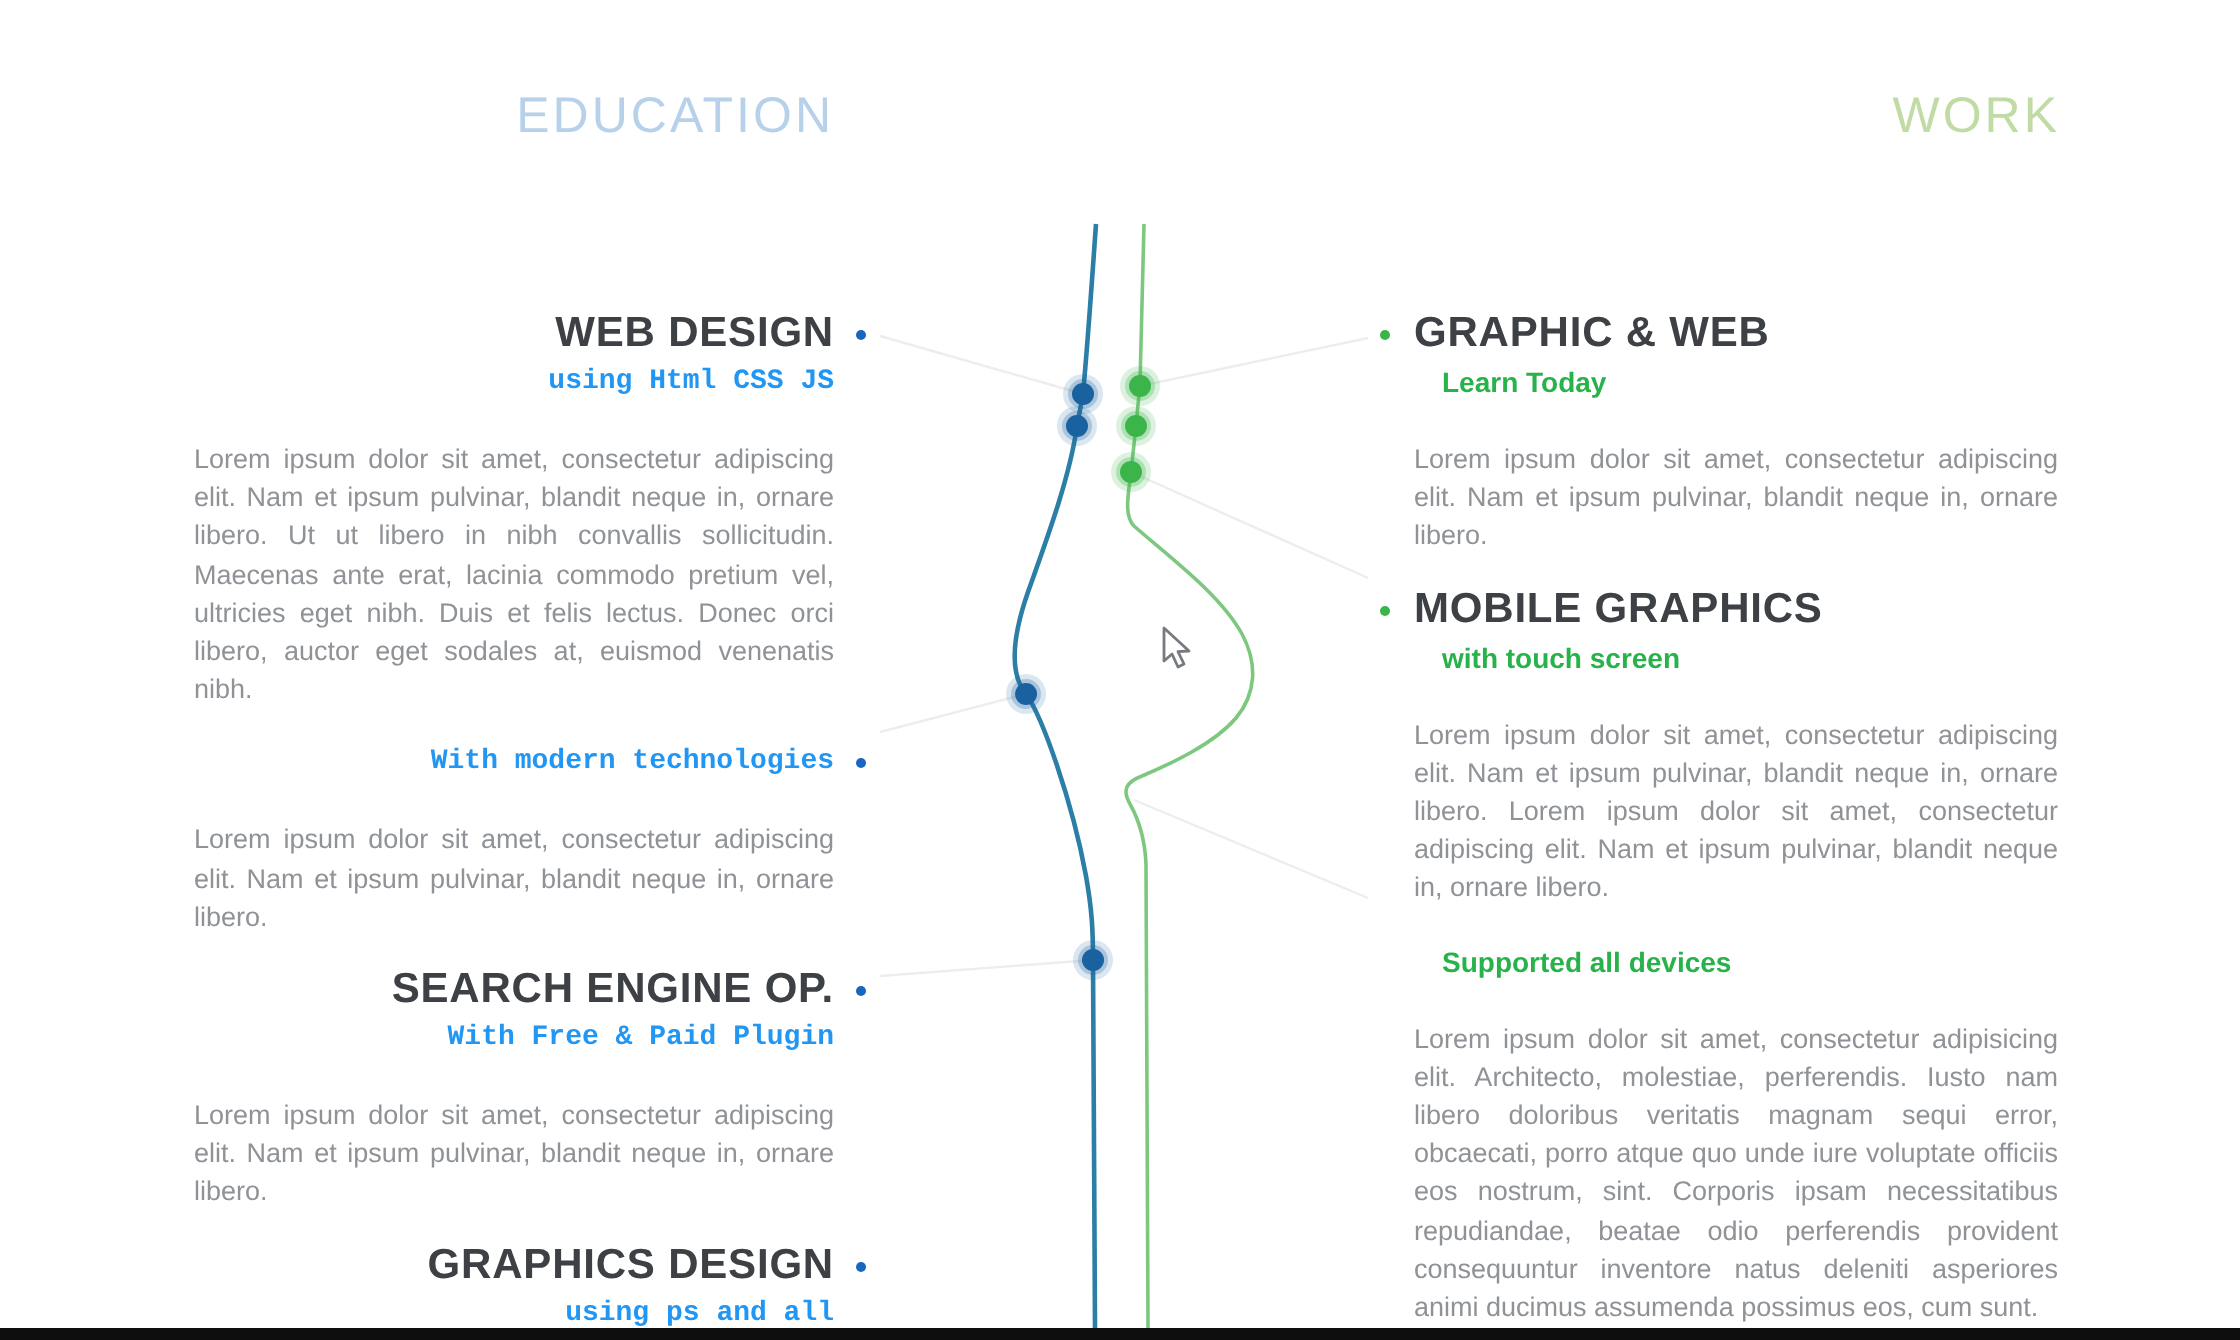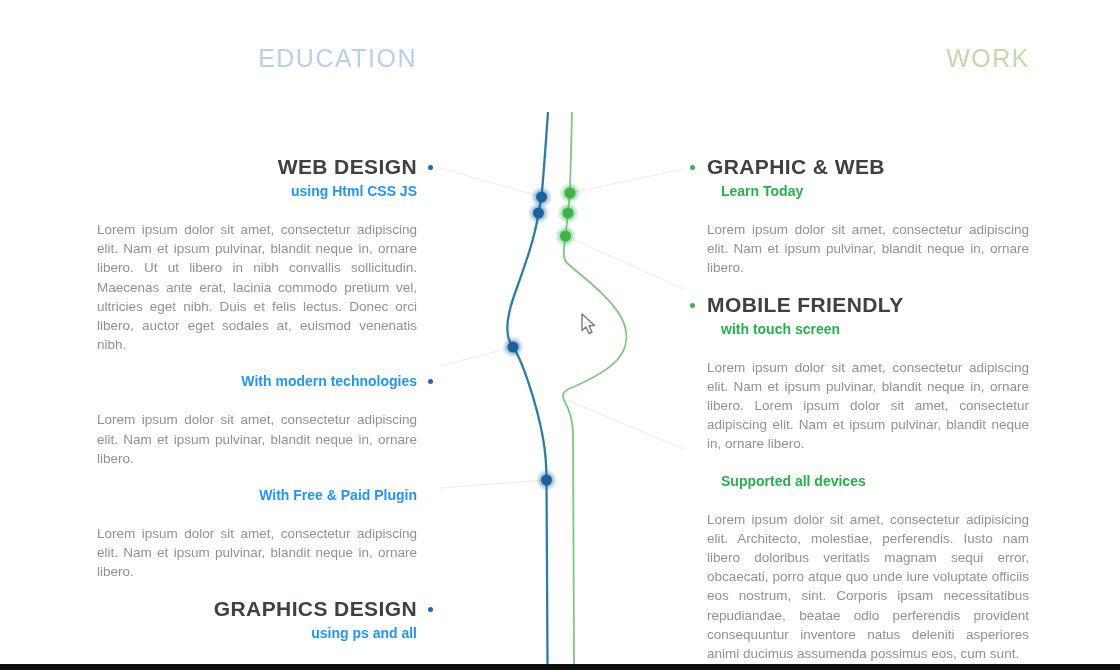--- a/index.html
+++ b/index.html
@@ -26,21 +26,21 @@
     letter-spacing:0.4px;line-height:20px;display:inline-block;
   }
   .bullet{
     position:absolute;top:8px;width:5px;height:5px;border-radius:50%;
   }
   #edu-col .bullet{right:-16px;background:#1966c0;}
   #work-col .bullet{left:-17px;background:#3bb54a;}
   .item-subtitle{
     font-size:14px;font-weight:700;line-height:20px;margin-top:3px;
   }
-  #edu-col .item-subtitle{color:#2196f3;}
+  #edu-col .item-subtitle{color:#2196f3;font-family:Liberation Mono, monospace;}
   #work-col .item-subtitle{color:#27b24a;padding-left:14px;}
   .item-body{
     margin-top:19px;
     font-size:13.5px;color:#8f9296;line-height:19.2px;
     text-align:justify;
   }
   #timeline-svg{position:absolute;left:0;top:0;pointer-events:none;}
   #cursor{position:absolute;left:580px;top:313px;}
   #bottom-bar{
     position:absolute;left:0;top:664px;width:1120px;height:6px;
@@ -120,20 +120,24 @@
     <div class="item-body">Lorem ipsum dolor sit amet, consectetur adipiscing elit. Nam et ipsum pulvinar, blandit neque in, ornare libero. Ut ut libero in nibh convallis sollicitudin. Maecenas ante erat, lacinia commodo pretium vel, ultricies eget nibh. Duis et felis lectus. Donec orci libero, auctor eget sodales at, euismod venenatis nibh.</div>
   </div>
   <div class="item">
     <div class="head-row">
       <span class="bullet"></span>
     </div>
     <div class="item-subtitle">With modern technologies</div>
     <div class="item-body">Lorem ipsum dolor sit amet, consectetur adipiscing elit. Nam et ipsum pulvinar, blandit neque in, ornare libero.</div>
   </div>
   <div class="item">
+    <div class="head-row">
+      <span class="item-heading">SEARCH ENGINE OP.</span>
+      <span class="bullet"></span>
+    </div>
     <div class="item-subtitle">With Free &amp; Paid Plugin</div>
     <div class="item-body">Lorem ipsum dolor sit amet, consectetur adipiscing elit. Nam et ipsum pulvinar, blandit neque in, ornare libero.</div>
   </div>
   <div class="item">
     <div class="head-row">
       <span class="item-heading">GRAPHICS DESIGN</span>
       <span class="bullet"></span>
     </div>
     <div class="item-subtitle">using ps and all</div>
     <div class="item-body">Lorem ipsum dolor sit amet, consectetur adipiscing elit. Nam et ipsum pulvinar, blandit neque in, ornare libero.</div>
@@ -145,21 +149,21 @@
     <div class="head-row">
       <span class="bullet"></span>
       <span class="item-heading">GRAPHIC &amp; WEB</span>
     </div>
     <div class="item-subtitle">Learn Today</div>
     <div class="item-body">Lorem ipsum dolor sit amet, consectetur adipiscing elit. Nam et ipsum pulvinar, blandit neque in, ornare libero.</div>
   </div>
   <div class="item">
     <div class="head-row">
       <span class="bullet"></span>
-      <span class="item-heading">MOBILE FRIENDLY</span>
+      <span class="item-heading">MOBILE GRAPHICS</span>
     </div>
     <div class="item-subtitle">with touch screen</div>
     <div class="item-body">Lorem ipsum dolor sit amet, consectetur adipiscing elit. Nam et ipsum pulvinar, blandit neque in, ornare libero. Lorem ipsum dolor sit amet, consectetur adipiscing elit. Nam et ipsum pulvinar, blandit neque in, ornare libero.</div>
   </div>
   <div class="item">
     <div class="item-subtitle">Supported all devices</div>
     <div class="item-body">Lorem ipsum dolor sit amet, consectetur adipisicing elit. Architecto, molestiae, perferendis. Iusto nam libero doloribus veritatis magnam sequi error, obcaecati, porro atque quo unde iure voluptate officiis eos nostrum, sint. Corporis ipsam necessitatibus repudiandae, beatae odio perferendis provident consequuntur inventore natus deleniti asperiores animi ducimus assumenda possimus eos, cum sunt.</div>
   </div>
 </div>
 

